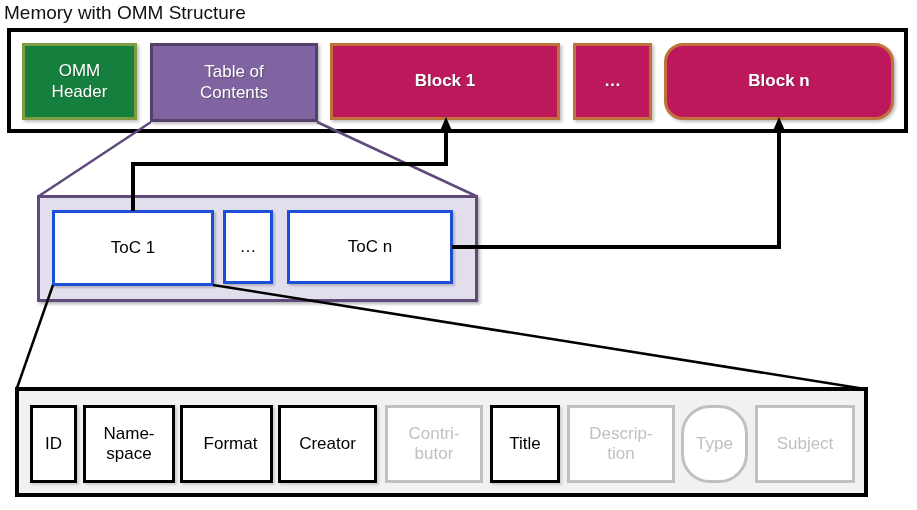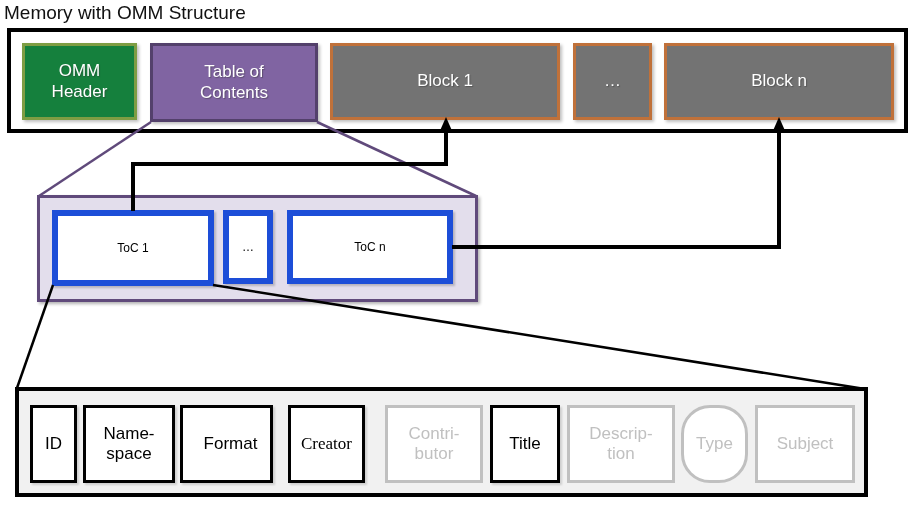--- a/index.html
+++ b/index.html
@@ -34,31 +34,31 @@
   }
   .seg {
     border: 3px solid;
     font-size: 17px;
     color: #ffffff;
     text-shadow: 1px 1px 1px rgba(50,50,50,0.45);
     box-shadow: 2px 2px 3px rgba(0,0,0,0.25);
   }
   .seg-header { background: #15803d; border-color: #7E9D43; }
   .seg-toc    { background: #8064A2; border-color: #53406B; }
-  .seg-block  { background: #737373; border-color: #C0713A; }
+  .seg-block  { background: #be185d; border-color: #C0713A; font-weight: bold; }
   .toc-container {
     border: 3px solid #604A7B;
     background: #E3DEEC;
     box-shadow: 2px 2px 3px rgba(0,0,0,0.3);
   }
   .toc-entry {
-    border: 6px solid #1d4ed8;
+    border: 3px solid #1d4ed8;
     background: #ffffff;
     color: #000000;
-    font-size: 12px;
+    font-size: 17px;
     box-shadow: 2px 2px 2px rgba(0,0,0,0.2);
   }
   .fields-container {
     border: 4px solid #000000;
     background: #F1F1F1;
   }
   .field {
     border: 3px solid #000000;
     background: #ffffff;
     color: #000000;
@@ -97,21 +97,21 @@
   </div>
 
   <div class="box seg seg-block" style="left:330px; top:43px; width:230px; height:77px;">
     <span class="label">Block 1</span>
   </div>
 
   <div class="box seg seg-block" style="left:573px; top:43px; width:79px; height:77px;">
     <span class="label">…</span>
   </div>
 
-  <div class="box seg seg-block" style="left:664px; top:43px; width:230px; height:77px;">
+  <div class="box seg seg-block" style="left:664px; top:43px; width:230px; height:77px;border-radius:19px;">
     <span class="label">Block n</span>
   </div>
 
   <div class="box toc-container" style="left:37px; top:195px; width:441px; height:107px;"></div>
 
   <div class="box toc-entry" style="left:52px; top:210px; width:162px; height:76px;">
     <span class="label">ToC 1</span>
   </div>
 
   <div class="box toc-entry" style="left:223px; top:210px; width:50px; height:74px;">
@@ -130,21 +130,21 @@
 
   <div class="box field" style="left:83px; top:405px; width:92px; height:78px;">
     <span class="label">Name-
 space</span>
   </div>
 
   <div class="box field" style="left:180px; top:405px; width:93px; height:78px;padding-left:8px;">
     <span class="label">Format</span>
   </div>
 
-  <div class="box field" style="left:288px; top:405px; width:77px; height:78px;font-family:Liberation Serif, serif;">
+  <div class="box field" style="left:278px; top:405px; width:99px; height:78px;">
     <span class="label">Creator</span>
   </div>
 
   <div class="box field inactive" style="left:385px; top:405px; width:98px; height:78px;">
     <span class="label">Contri-
 butor</span>
   </div>
 
   <div class="box field" style="left:490px; top:405px; width:70px; height:78px;justify-content:center;">
     <span class="label">Title</span>

